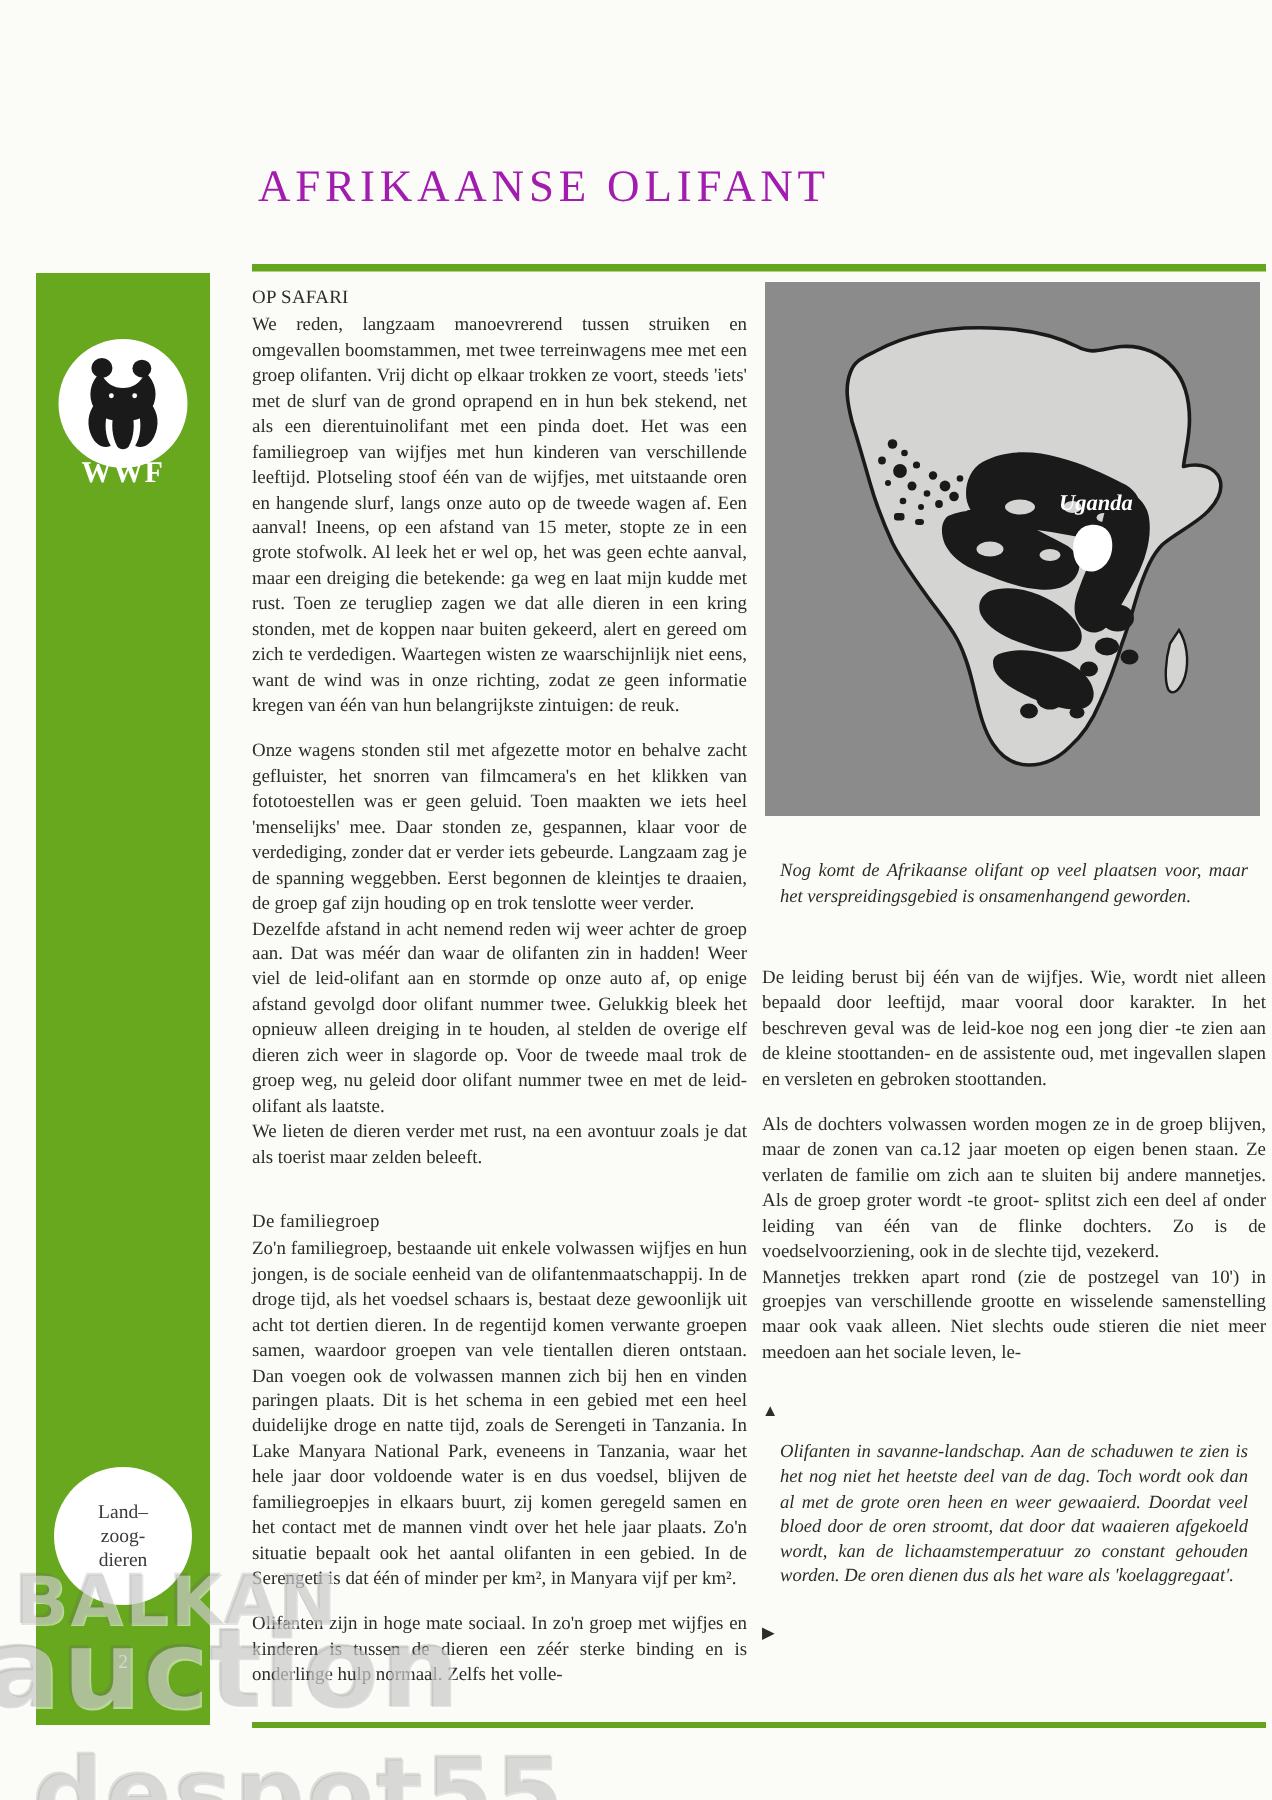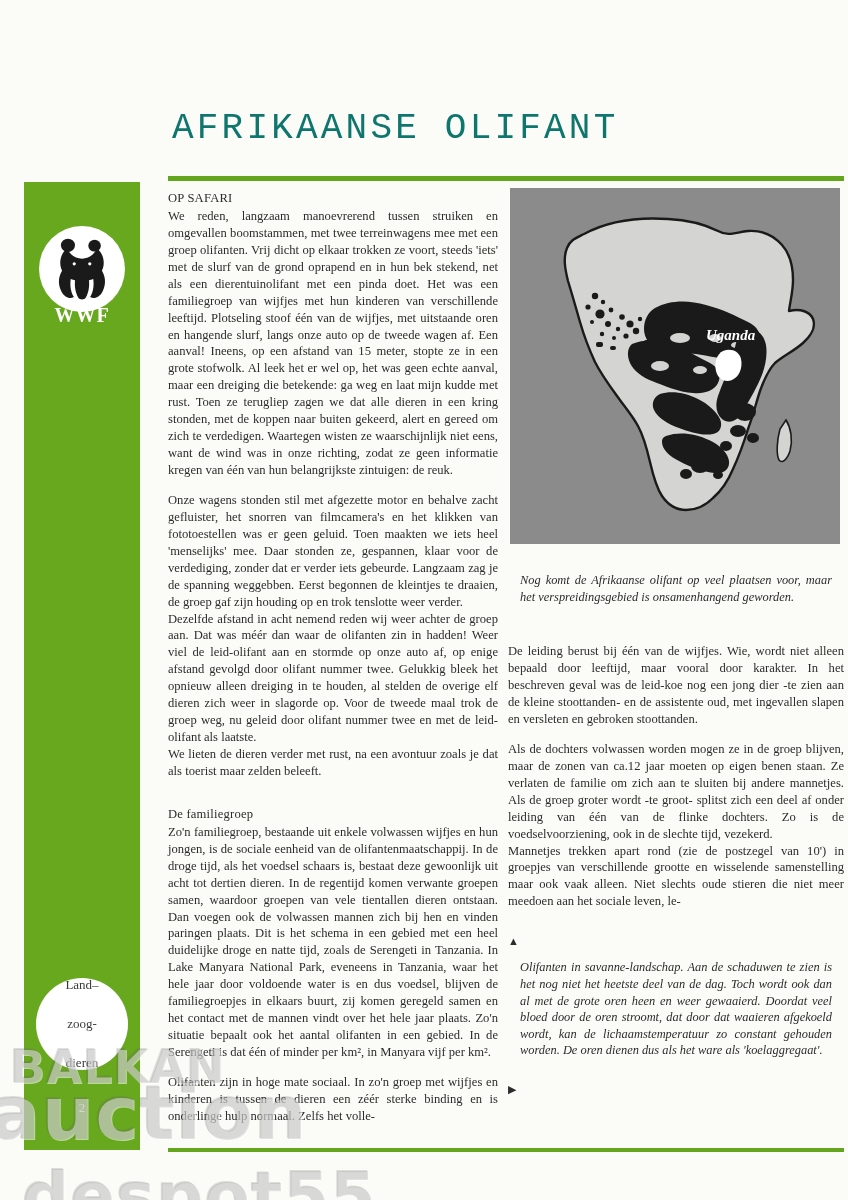--- a/index.html
+++ b/index.html
@@ -40,25 +40,25 @@
   }
   .wm-balkan { left: 10px;  top: 992px;  font-size: 46px; }
   .wm-auction{ left: -10px; top: 1022px; font-size: 74px; }
   .wm-despot { left: 22px;  top: 1110px; font-size: 66px; }
 
   
   .title {
     position: absolute;
     left: 172px;
     top: 108px;
-    font-size: 36px;
+    font-size: 30px;
     letter-spacing: 3.2px;
     font-weight: 400;
-    color: #0f766e;
-    font-family: Liberation Mono, monospace;
+    color: #a21caf;
+    font-family: Liberation Serif, serif;
   }
 
   
   .rule-top {
     position: absolute;
     left: 168px;
     top: 176px;
     width: 676px;
     height: 5px;
     background: #63a51c;
@@ -107,21 +107,20 @@
     border-radius: 50%;
     background: #ffffff;
     display: flex;
     flex-direction: column;
     align-items: center;
     justify-content: center;
     line-height: 1.22;
     font-size: 13px;
     color: #3a3a38;
     font-family: "Liberation Serif", serif;
-    gap: 23px;
   }
   .page-num {
     position: absolute;
     left: 50%;
     bottom: 34px;
     transform: translateX(-50%);
     font-size: 13px;
     color: #f2f6ea;
     font-family: "Liberation Serif", serif;
   }

